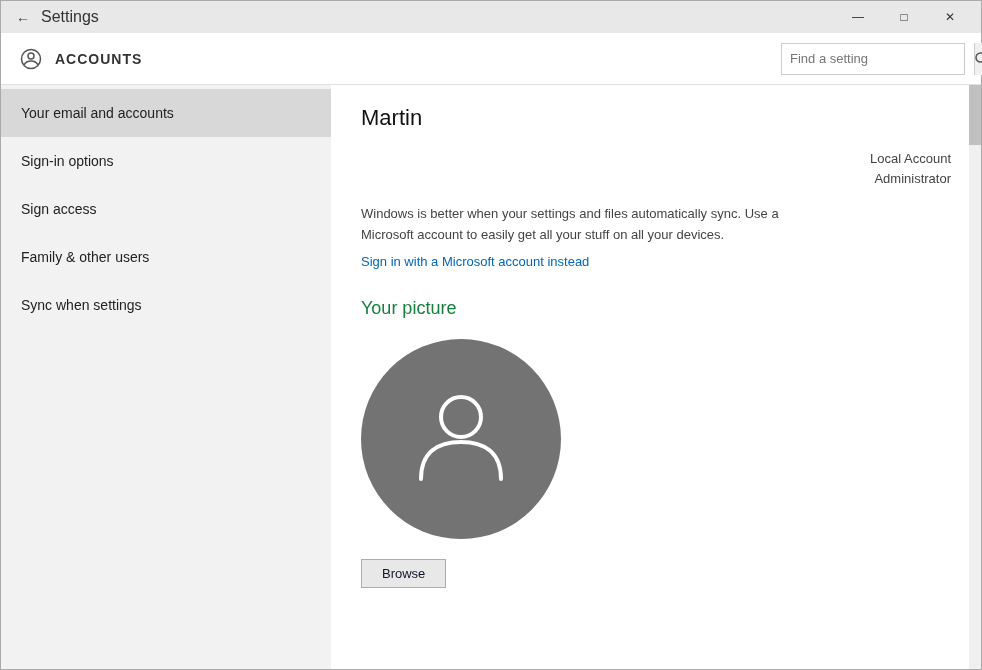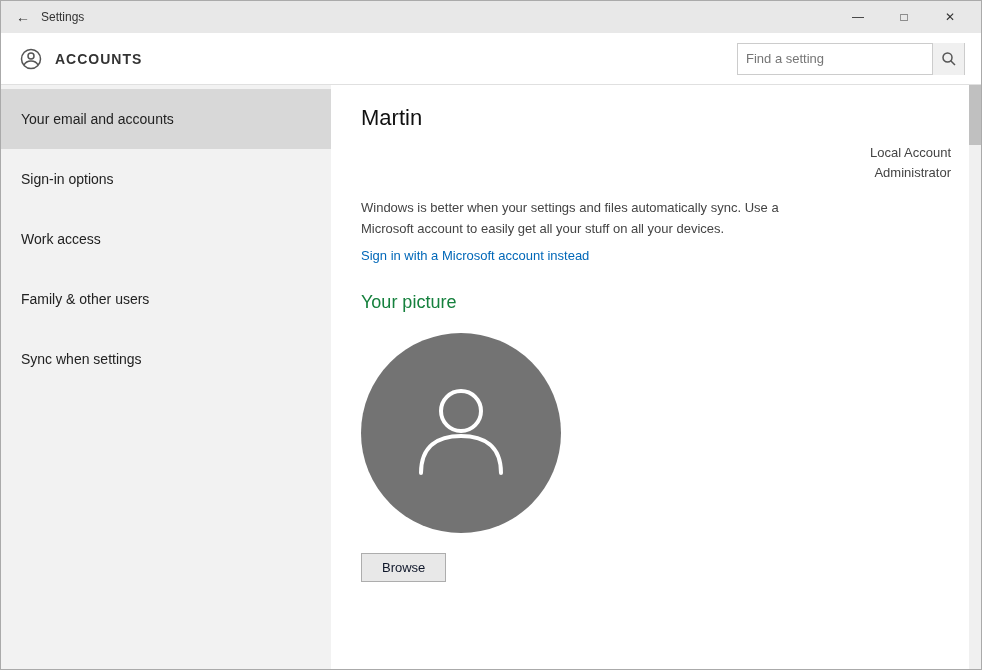--- a/index.html
+++ b/index.html
@@ -34,21 +34,21 @@
       width: 28px;
       height: 28px;
       display: flex;
       align-items: center;
       justify-content: center;
       cursor: pointer;
       font-size: 14px;
       color: #333;
     }
     .title-bar-title {
-      font-size: 12px;
+      font-size: 16px;
       color: #333;
       margin-left: 4px;
     }
     .title-bar-controls {
       margin-left: auto;
       display: flex;
       gap: 0;
     }
     .title-bar-btn {
       width: 46px;
@@ -88,21 +88,21 @@
       letter-spacing: 1px;
       color: #333;
       text-align: right;
     }
     .search-box {
       margin-left: auto;
       display: flex;
       align-items: center;
       border: 1px solid #ccc;
       background: #fff;
-      width: 228px;
+      width: 184px;
       height: 32px;
     }
     .search-input {
       border: none;
       outline: none;
       padding: 0 8px;
       flex: 1;
       font-size: 13px;
       color: #333;
       background: transparent;
@@ -130,21 +130,21 @@
 
     
     .sidebar {
       width: 330px;
       flex-shrink: 0;
       background: #f2f2f2;
       overflow-y: auto;
       padding-top: 4px;
     }
     .sidebar-item {
-      height: 60px;
+      height: 48px;
       display: flex;
       align-items: center;
       padding: 0 20px;
       cursor: pointer;
       font-size: 14px;
       color: #222;
     }
     .sidebar-item.active {
       background: #d8d8d8;
       font-weight: 400;
@@ -173,21 +173,21 @@
       top: 0;
       width: 12px;
       height: 60px;
       background: #c0c0c0;
     }
 
     .user-name {
       font-size: 22px;
       font-weight: 300;
       color: #111;
-      margin-bottom: 12px;
+      margin-bottom: 18px;
     }
     .user-account-type {
       font-size: 13px;
       color: #444;
       line-height: 1.5;
       text-align: right;
     }
     .sync-message {
       font-size: 13px;
       color: #444;
@@ -276,21 +276,21 @@
   <div class="main-area">
 
     <div class="sidebar">
       <div class="sidebar-item active">
         <span>Your email and accounts</span>
       </div>
       <div class="sidebar-item">
         <span>Sign-in options</span>
       </div>
       <div class="sidebar-item">
-        <span>Work access</span>
+        <span>Sign access</span>
       </div>
       <div class="sidebar-item">
         <span>Family &amp; other users</span>
       </div>
       <div class="sidebar-item">
         <span>Sync when settings</span>
       </div>
     </div>
 
     <div class="content-panel">

